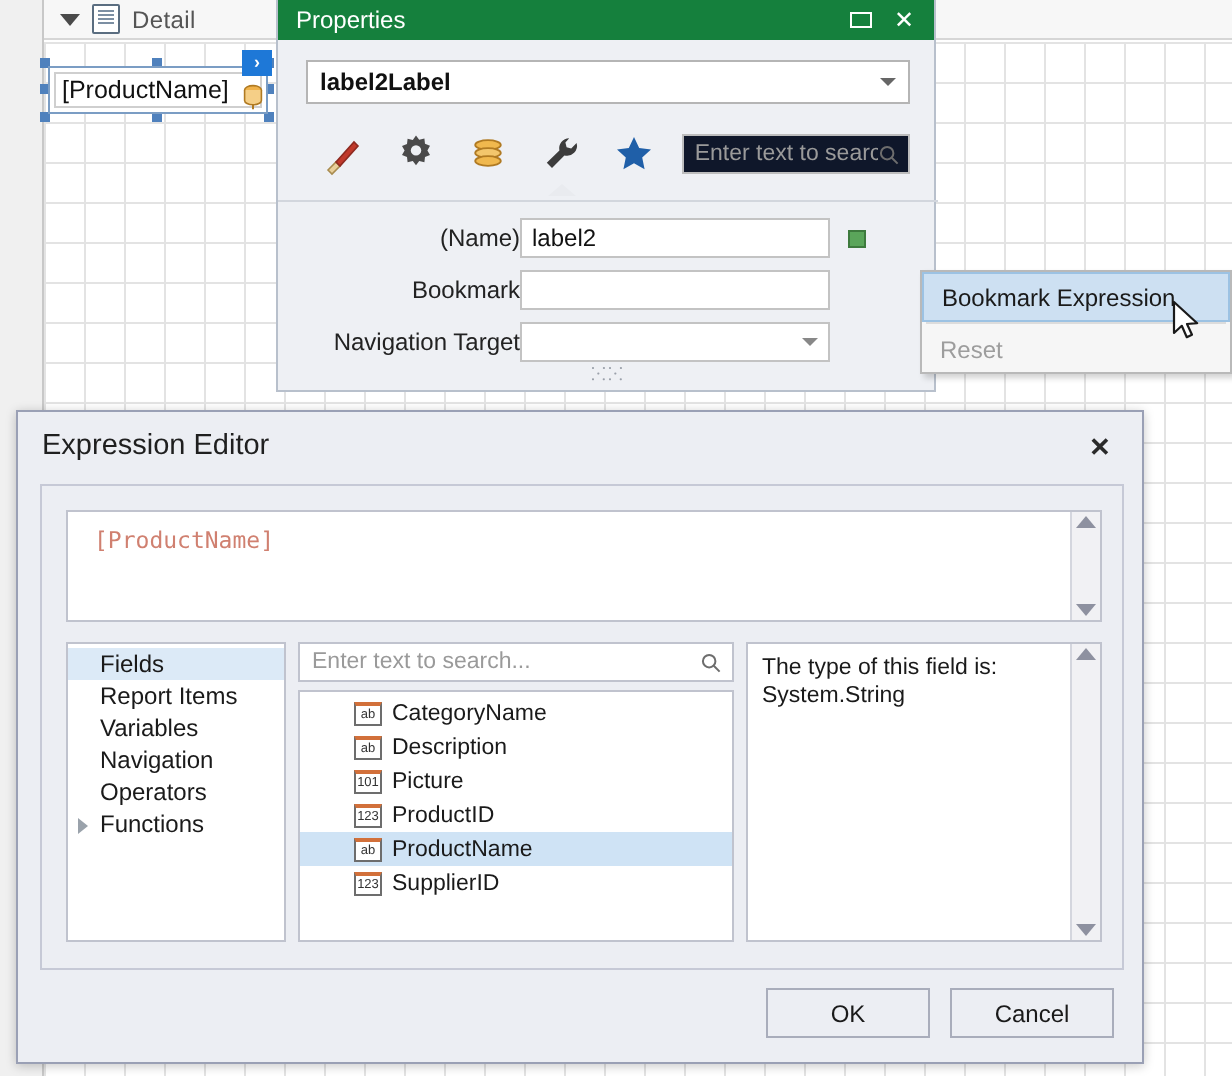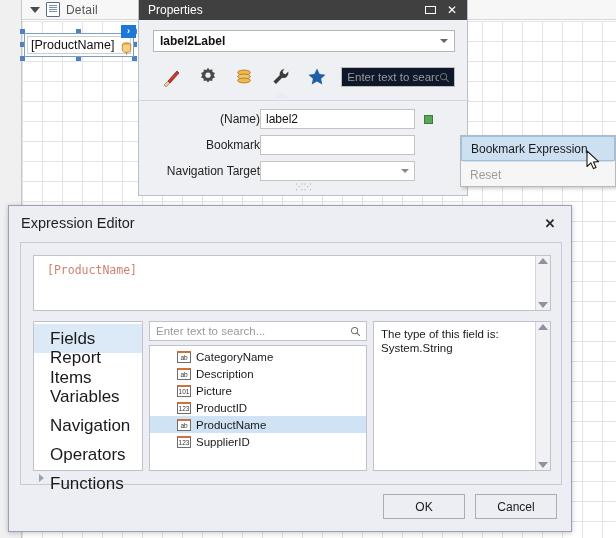--- a/index.html
+++ b/index.html
@@ -79,21 +79,21 @@
     font-weight: bold;
   }
 
   
   .prop-panel {
     position: absolute; left: 138px; top: 0; width: 330px; height: 196px;
     background: #eef0f4; border: 1px solid #b8c0cc; border-top: none;
     box-sizing: border-box;
   }
   .prop-titlebar {
-    height: 20px; background: #404040; color: #ffffff;
+    height: 20px; background: #15803d; color: #ffffff;
     display: flex; align-items: center; padding: 0 4px 0 9px;
     box-sizing: border-box;
   }
   .prop-title { flex: 1; font-size: 12px; }
   .tb-btn {
     width: 22px; height: 18px; display: flex; align-items: center;
     justify-content: center; color: #fff; font-size: 12px; cursor: default;
   }
   .tb-restore {
     width: 11px; height: 8px; border: 1.6px solid #ffffff; box-sizing: border-box;
@@ -218,22 +218,22 @@
     width: 0; height: 0; border-left: 5px solid transparent;
     border-right: 5px solid transparent; border-top: 6px solid #8e91a0;
   }
 
   .panes { position: absolute; left: 12px; top: 78px; width: 518px; height: 150px; display: flex; }
   .pane-cats {
     width: 110px; background: #ffffff; border: 1px solid #c0c3ce;
     box-sizing: border-box; padding-top: 2px;
   }
   .cat-item {
-    height: 29px; display: flex; align-items: center; padding-left: 16px;
-    font-size: 17px; color: #1a1a1a; position: relative; box-sizing: border-box;
+    height: 16px; display: flex; align-items: center; padding-left: 16px;
+    font-size: 12px; color: #1a1a1a; position: relative; box-sizing: border-box;
   }
   .cat-item.selected { background: #dceaf7; }
   .cat-exp {
     position: absolute; left: 5px; top: 5px;
     width: 0; height: 0; border-top: 4px solid transparent;
     border-bottom: 4px solid transparent; border-left: 5px solid #9aa2ab;
   }
   .pane-tree {
     width: 218px; margin-left: 6px; display: flex; flex-direction: column;
   }

